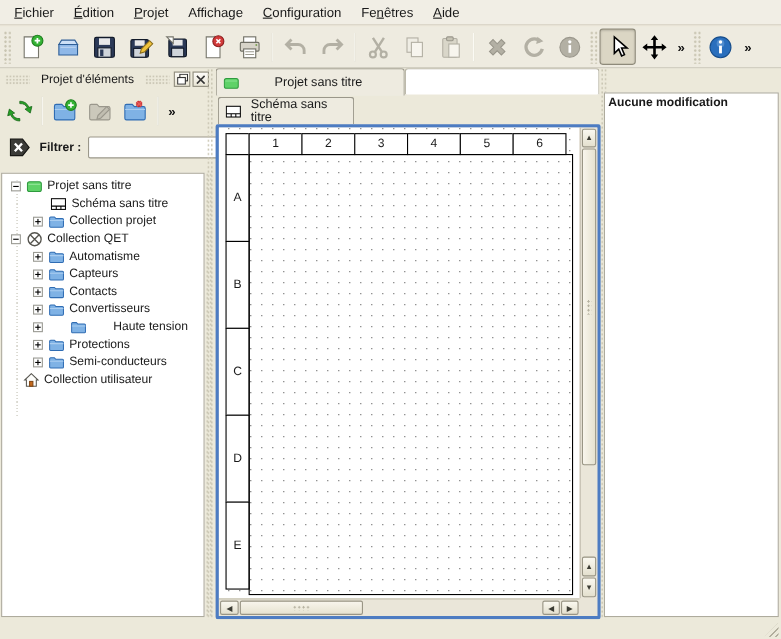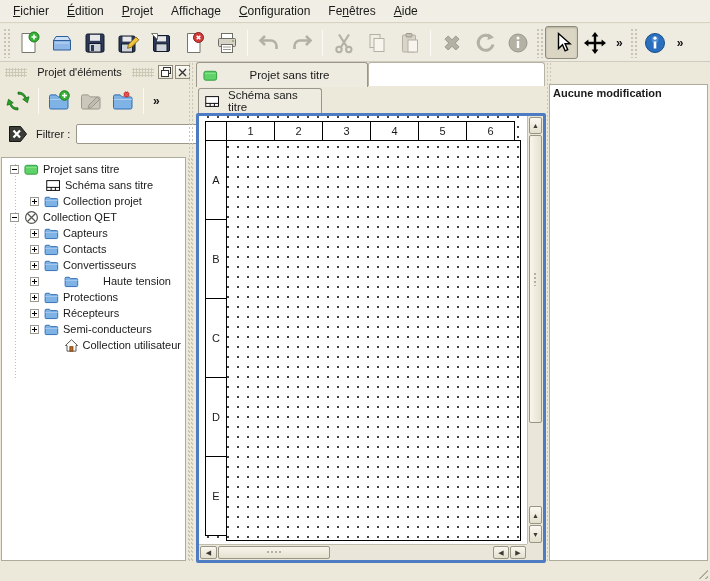--- a/index.html
+++ b/index.html
@@ -39,21 +39,21 @@
     background-image:radial-gradient(circle,#ccc8b6 1px,rgba(0,0,0,0) 1.2px);
     background-size:3px 3px; }
   .dbtn { width:15px; height:14px; flex:none; margin-left:2px;
     border:1px solid #8e8b7c; background:linear-gradient(#fdfcf8,#e9e5d5);
     display:flex; align-items:center; justify-content:center; }
   .left-dock { position:absolute; left:0; top:62px; width:193px; height:501px; }
   .panel-toolbar { height:38px; display:flex; align-items:center; padding-left:2px; }
   .pbtn { width:32px; height:32px; flex:none; display:flex; align-items:center; justify-content:center; }
   .filter-row { height:28px; display:flex; align-items:center; padding:0 6px; }
   .filter-row .clr { width:24px; height:20px; display:flex; align-items:center; justify-content:center; flex:none; }
-  .filter-row label { margin:0 6px 0 6px; white-space:nowrap; }
+  .filter-row label { margin:0 6px 0 6px; white-space:nowrap;font-weight:bold; }
   .filter-row input { flex:1; height:20px; border:1px solid #9b988a; border-radius:2px;
     background:#fff; font:inherit; padding:0 3px; outline:none; }
   .tree { position:absolute; left:1px; right:7px; top:95px; bottom:2px;
     background:#fff; border:1px solid #aeab9d; overflow:hidden; padding-top:3px; }
   .tree-strip { position:absolute; right:0; top:95px; bottom:2px; width:6px;
     background-image:radial-gradient(circle,#c9c5b2 0.8px,rgba(0,0,0,0) 1px);
     background-size:3px 4px; }
   .trow { height:16px; display:flex; align-items:center; white-space:nowrap; }
   .trow .lbl { padding:0 4px 0 4px; }
   .exp { width:9px; height:9px; flex:none; border:1px solid #9a9a93; background:#fff;
@@ -366,20 +366,31 @@
       </div>
       <div class="trow" style="padding-left: 28px;">
         <span class="exp plus">
           <i></i>
           <b></b>
         </span>
         <svg class="nicon" viewBox="0 0 16 16">
           <path d="M1.2 4.6c0-.7.4-1.1 1-1.1h3.6l1.4 1.4h6.4c.7 0 1 .4 1 1v6.4c0 .7-.4 1.1-1 1.1H2.2c-.6 0-1-.4-1-1z" fill="#7fb2e5" stroke="#2f6cb3"></path>
           <path d="M1.4 6.8h13.2" stroke="#aacdf0"></path>
         </svg>
+        <span class="lbl">Automatisme</span>
+      </div>
+      <div class="trow" style="padding-left: 28px;">
+        <span class="exp plus">
+          <i></i>
+          <b></b>
+        </span>
+        <svg class="nicon" viewBox="0 0 16 16">
+          <path d="M1.2 4.6c0-.7.4-1.1 1-1.1h3.6l1.4 1.4h6.4c.7 0 1 .4 1 1v6.4c0 .7-.4 1.1-1 1.1H2.2c-.6 0-1-.4-1-1z" fill="#7fb2e5" stroke="#2f6cb3"></path>
+          <path d="M1.4 6.8h13.2" stroke="#aacdf0"></path>
+        </svg>
         <span class="lbl">Capteurs</span>
       </div>
       <div class="trow" style="padding-left: 28px;">
         <span class="exp plus">
           <i></i>
           <b></b>
         </span>
         <svg class="nicon" viewBox="0 0 16 16">
           <path d="M1.2 4.6c0-.7.4-1.1 1-1.1h3.6l1.4 1.4h6.4c.7 0 1 .4 1 1v6.4c0 .7-.4 1.1-1 1.1H2.2c-.6 0-1-.4-1-1z" fill="#7fb2e5" stroke="#2f6cb3"></path>
           <path d="M1.4 6.8h13.2" stroke="#aacdf0"></path>
@@ -412,43 +423,32 @@
         <span class="exp plus">
           <i></i>
           <b></b>
         </span>
         <svg class="nicon" viewBox="0 0 16 16">
           <path d="M1.2 4.6c0-.7.4-1.1 1-1.1h3.6l1.4 1.4h6.4c.7 0 1 .4 1 1v6.4c0 .7-.4 1.1-1 1.1H2.2c-.6 0-1-.4-1-1z" fill="#7fb2e5" stroke="#2f6cb3"></path>
           <path d="M1.4 6.8h13.2" stroke="#aacdf0"></path>
         </svg>
         <span class="lbl">Protections</span>
       </div>
-      <div class="trow" style="padding-left: 28px;">
-        <span class="exp plus">
-          <i></i>
-          <b></b>
-        </span>
-        <svg class="nicon" viewBox="0 0 16 16">
-          <path d="M1.2 4.6c0-.7.4-1.1 1-1.1h3.6l1.4 1.4h6.4c.7 0 1 .4 1 1v6.4c0 .7-.4 1.1-1 1.1H2.2c-.6 0-1-.4-1-1z" fill="#7fb2e5" stroke="#2f6cb3"></path>
-          <path d="M1.4 6.8h13.2" stroke="#aacdf0"></path>
-        </svg>
-        <span class="lbl">Récepteurs</span>
-      </div>
       <div class="trow" style="padding-left: 28px; text-align: center;">
         <span class="exp plus">
           <i></i>
           <b></b>
         </span>
         <svg class="nicon" viewBox="0 0 16 16">
           <path d="M1.2 4.6c0-.7.4-1.1 1-1.1h3.6l1.4 1.4h6.4c.7 0 1 .4 1 1v6.4c0 .7-.4 1.1-1 1.1H2.2c-.6 0-1-.4-1-1z" fill="#7fb2e5" stroke="#2f6cb3"></path>
           <path d="M1.4 6.8h13.2" stroke="#aacdf0"></path>
         </svg>
         <span class="lbl">Semi-conducteurs</span>
       </div>
-      <div class="trow" style="padding-left: 3px; justify-content: flex-end;">
+      <div class="trow" style="padding-left: 3px;">
         <span style="width: 16px; flex: 0 0 auto;"></span>
         <svg class="nicon" viewBox="0 0 16 16">
           <path d="M8 1.8L1.5 8h1.7v6h9.6V8h1.7z" fill="#fdfdfb" stroke="#55544e"></path>
           <rect x="6.3" y="9.3" width="3.2" height="4.7" fill="#c66a1e" stroke="#7e4412"></rect>
         </svg>
         <span class="lbl">Collection utilisateur</span>
       </div>
     </div>
   <div class="tree-strip"></div>
 </div>

